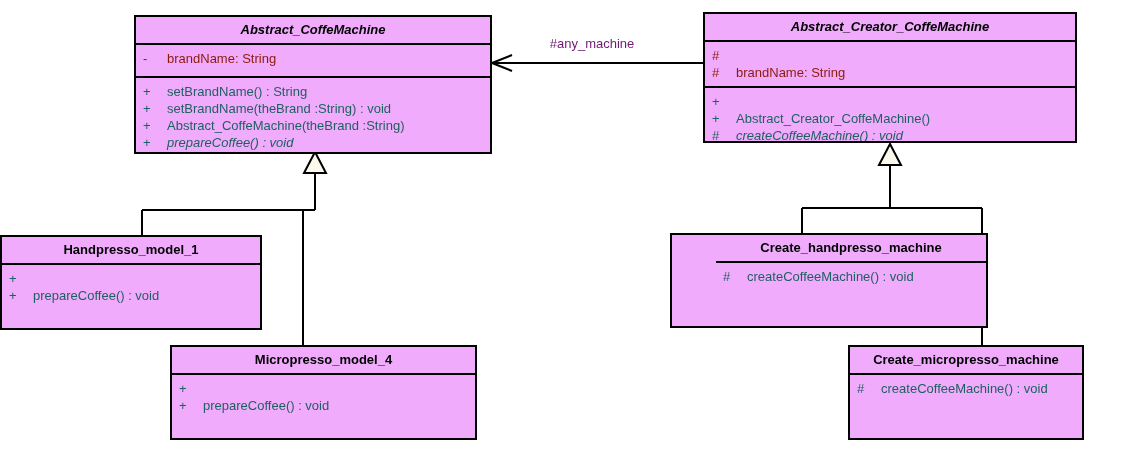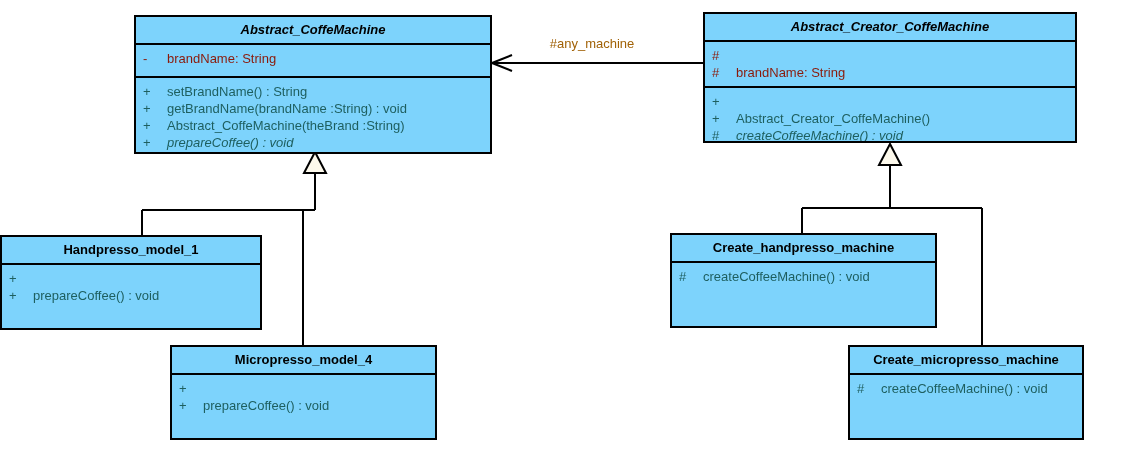--- a/index.html
+++ b/index.html
@@ -12,21 +12,21 @@
     overflow: hidden;
   }
   #connectors {
     position: absolute;
     left: 0; top: 0;
     width: 1123px; height: 450px;
   }
   .uml-class {
     position: absolute;
     box-sizing: border-box;
-    background: #7dd3fc;
+    background: #f0abfc;
     border: 2px solid #000000;
     display: flex;
     flex-direction: column;
   }
   .uml-title {
     box-sizing: border-box;
     height: 28px;
     line-height: 25px;
     text-align: center;
     font-weight: bold;
@@ -55,21 +55,21 @@
   .member-row.attr { color: #8B1A0A; }
   .member-row.meth { color: #1E5F5F; }
   .member-row.it .txt { font-style: italic; }
   #assoc-label {
     position: absolute;
     left: 522px;
     top: 36px;
     width: 140px;
     text-align: center;
     font-size: 13px;
-    color: #a16207;
+    color: #701a75;
     white-space: nowrap;
   }
 </style>
 </head>
 <body>
 
 <div id="canvas">
 
   <svg id="connectors" viewBox="0 0 1123 450" xmlns="http://www.w3.org/2000/svg">
 
@@ -106,21 +106,21 @@
         <span class="txt">brandName: String</span>
       </div>
     </div>
     <div class="uml-compartment last">
       <div class="member-row meth">
         <span class="vis">+</span>
         <span class="txt">setBrandName() : String</span>
       </div>
       <div class="member-row meth">
         <span class="vis">+</span>
-        <span class="txt">getBrandName(brandName :String) : void</span>
+        <span class="txt">setBrandName(theBrand :String) : void</span>
       </div>
       <div class="member-row meth">
         <span class="vis">+</span>
         <span class="txt">Abstract_CoffeMachine(theBrand :String)</span>
       </div>
       <div class="member-row meth it">
         <span class="vis">+</span>
         <span class="txt">prepareCoffee() : void</span>
       </div>
     </div>
@@ -158,34 +158,34 @@
       <div class="member-row meth">
         <span class="vis">+</span>
       </div>
       <div class="member-row meth">
         <span class="vis">+</span>
         <span class="txt">prepareCoffee() : void</span>
       </div>
     </div>
   </div>
 
-  <div class="uml-class" style="left:170px; top:345px; width:267px; height:95px;">
+  <div class="uml-class" style="left:170px; top:345px; width:307px; height:95px;">
     <div class="uml-title">Micropresso_model_4</div>
     <div class="uml-compartment last">
       <div class="member-row meth">
         <span class="vis">+</span>
       </div>
       <div class="member-row meth">
         <span class="vis">+</span>
         <span class="txt">prepareCoffee() : void</span>
       </div>
     </div>
   </div>
 
-  <div class="uml-class" style="left:670px; top:233px; width:267px; height:95px;">
+  <div class="uml-class" style="left:670px; top:233px; width:318px; height:95px;padding-left:44px;">
     <div class="uml-title">Create_handpresso_machine</div>
     <div class="uml-compartment last">
       <div class="member-row meth">
         <span class="vis">#</span>
         <span class="txt">createCoffeeMachine() : void</span>
       </div>
     </div>
   </div>
 
   <div class="uml-class" style="left:848px; top:345px; width:236px; height:95px;">

